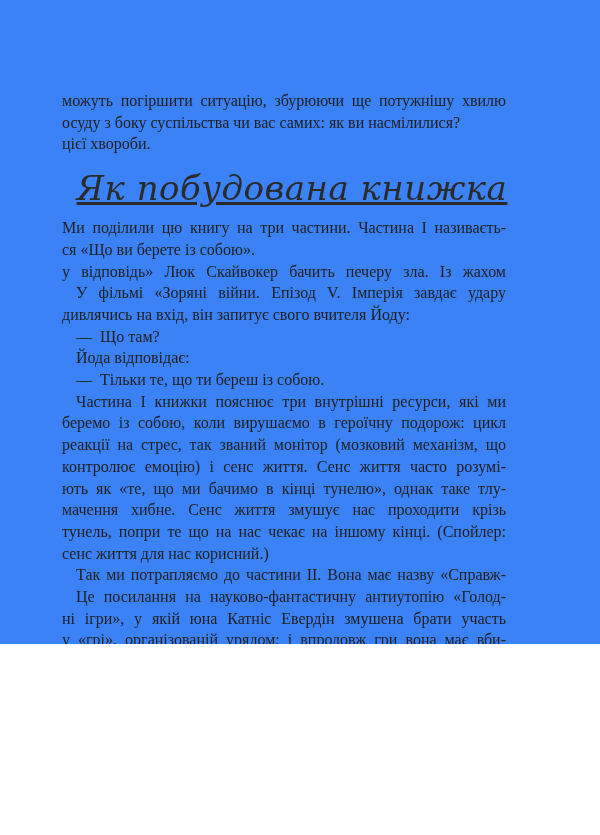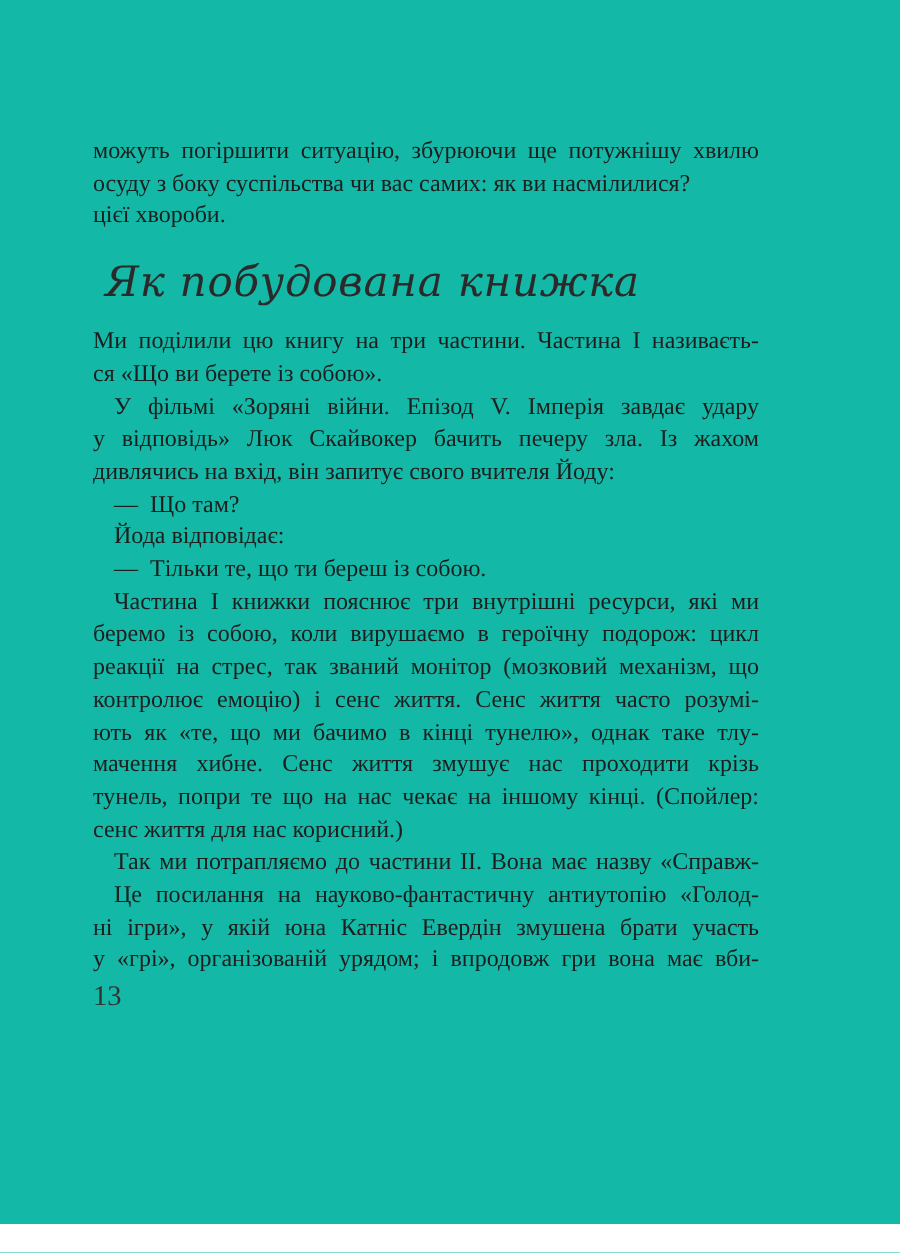--- a/index.html
+++ b/index.html
@@ -1,20 +1,20 @@
 <!DOCTYPE html>
 <html lang="uk"><head>
 <meta charset="utf-8">
 <style>
   html, body { margin: 0; padding: 0; background: #ffffff; }
   .page {
     position: relative;
     width: 600px;
-    height: 816px;
-    background: #14b8a6;
+    height: 644px;
+    background: #3b82f6;
     font-family: "Liberation Serif", "DejaVu Serif", serif;
     color: #1e1e1e;
     overflow: hidden;
   }
   .text-col {
     position: absolute;
     top: 90px;
     left: 62px;
     width: 444px;
   }
@@ -27,27 +27,29 @@
     letter-spacing: 0px;
   }
   .j {
     text-align: justify;
     text-align-last: justify;
   }
   .ind { padding-left: 14px; }
   .heading {
     font-family: "DejaVu Serif", serif;
     font-style: italic;
-    font-size: 28px;
+    font-size: 34px;
     line-height: 58px;
+    text-align: center;
     color: #2a2a2a;
     margin: 4px 0 0 0;
     letter-spacing: 0.5px;
     
     transform: translateX(8px);
+    text-decoration: underline;
   }
   .folio {
     margin-top: 5px;
     text-align: left;
     font-size: 19px;
     line-height: 18px;
     color: #333333;
   }
 </style>
 </head>
@@ -64,22 +66,22 @@
       <div class="ln">цієї хвороби.</div>
     </div>
 
     <div class="heading">Як побудована книжка</div>
 
     <div class="para">
       <div class="ln j">Ми поділили цю книгу на три частини. Частина I називаєть-</div>
       <div class="ln">ся «Що ви берете із собою».</div>
     </div>
     <div class="para">
+      <div class="ln j">у відповідь» Люк Скайвокер бачить печеру зла. Із жахом</div>
       <div class="ln j ind">У фільмі «Зоряні війни. Епізод V. Імперія завдає удару</div>
-      <div class="ln j">у відповідь» Люк Скайвокер бачить печеру зла. Із жахом</div>
       <div class="ln">дивлячись на вхід, він запитує свого вчителя Йоду:</div>
     </div>
     <div class="para">
       <div class="ln ind">— Що там?</div>
     </div>
     <div class="para">
       <div class="ln ind">Йода відповідає:</div>
     </div>
     <div class="para">
       <div class="ln ind">— Тільки те, що ти береш із собою.</div>

